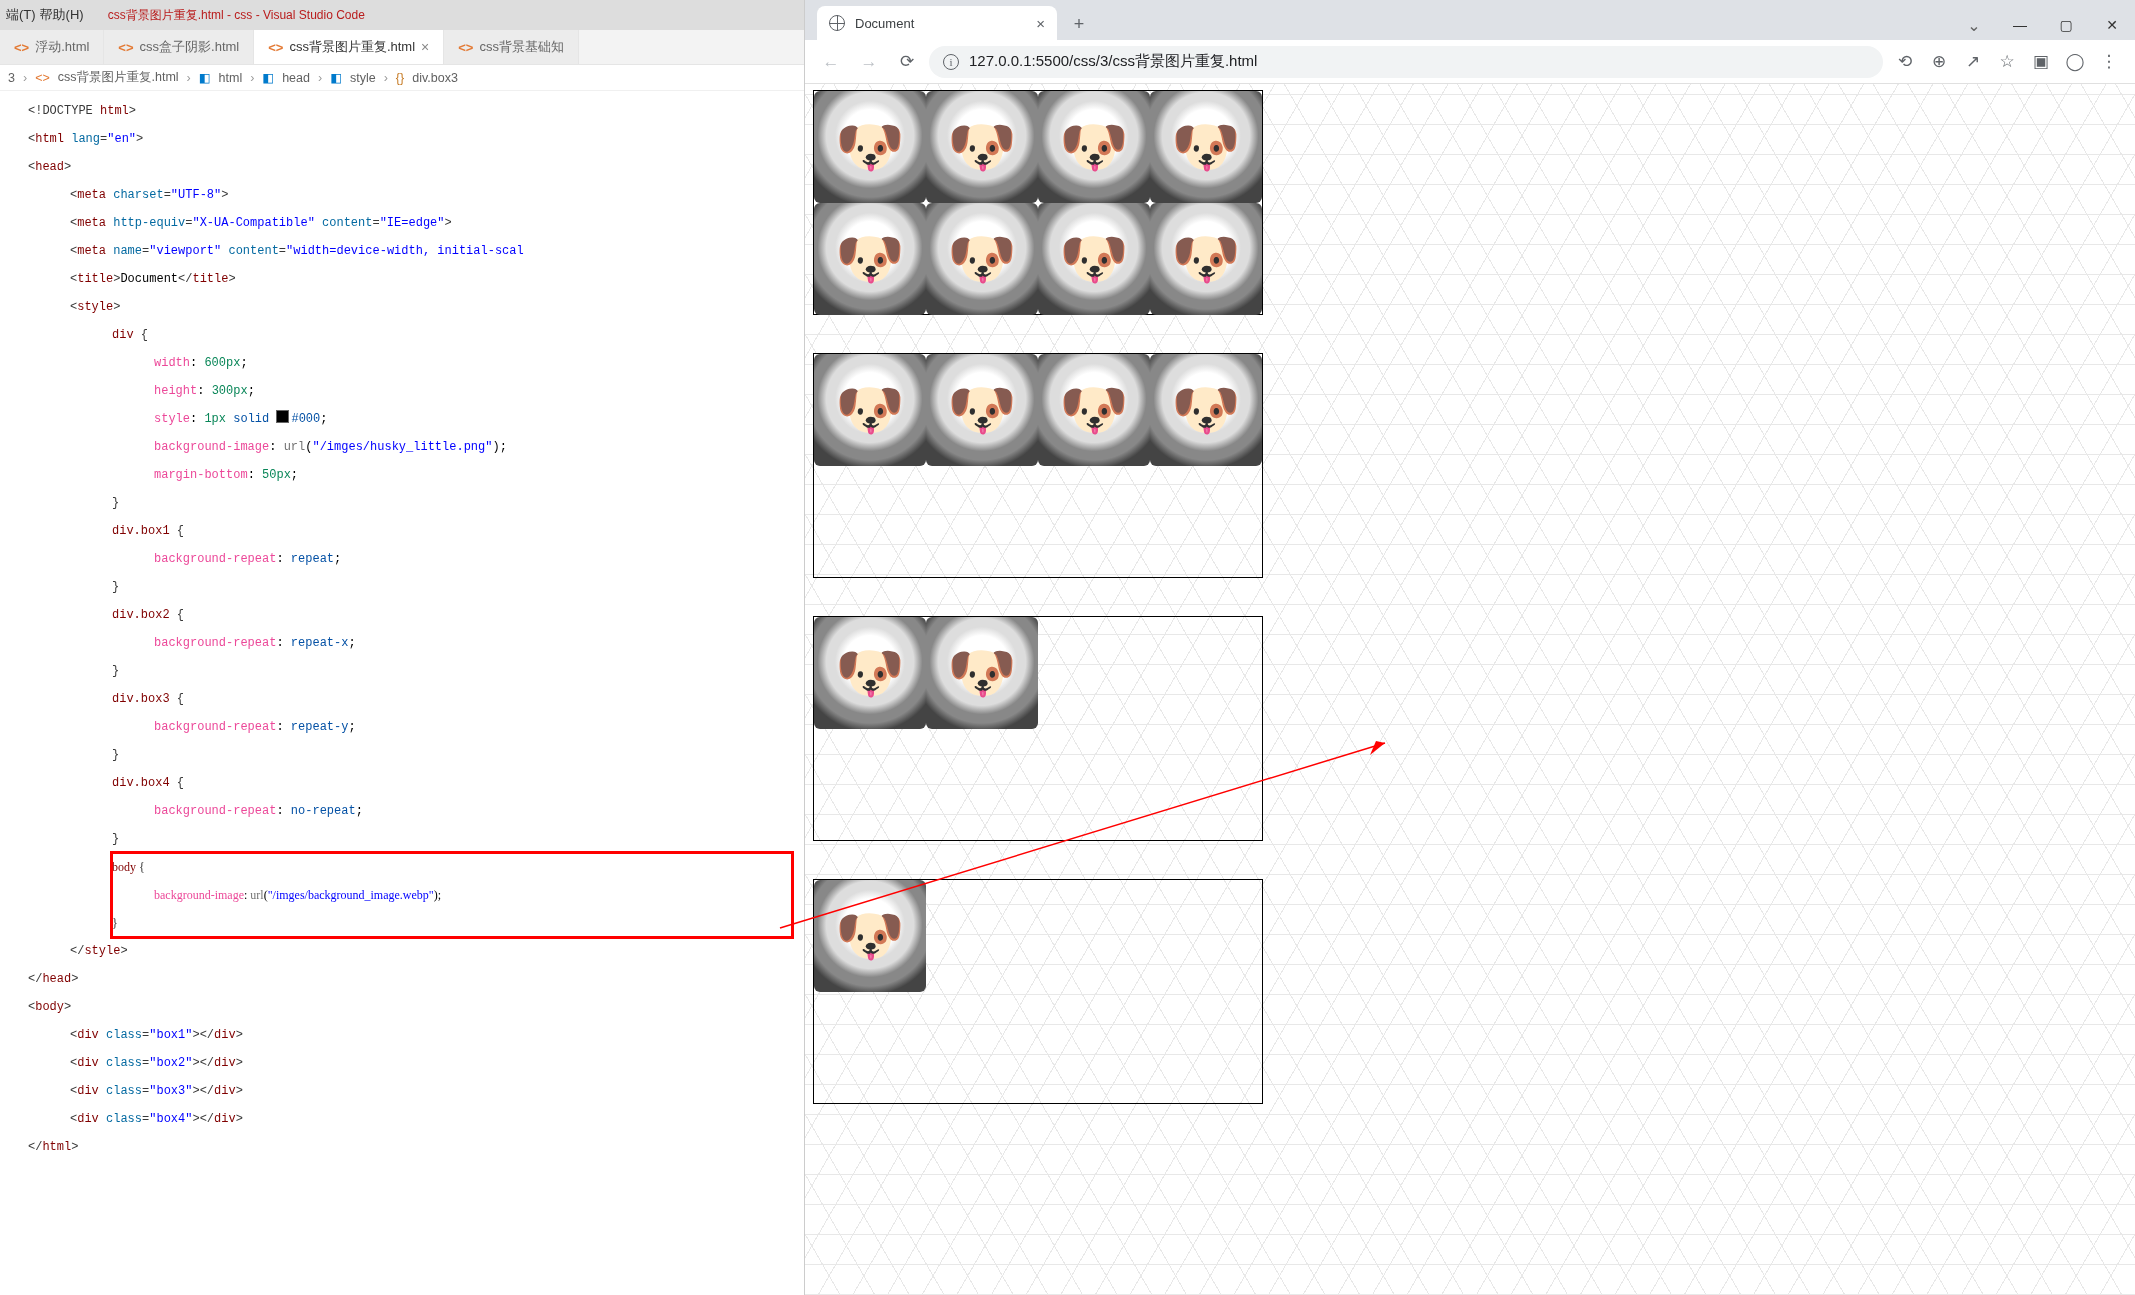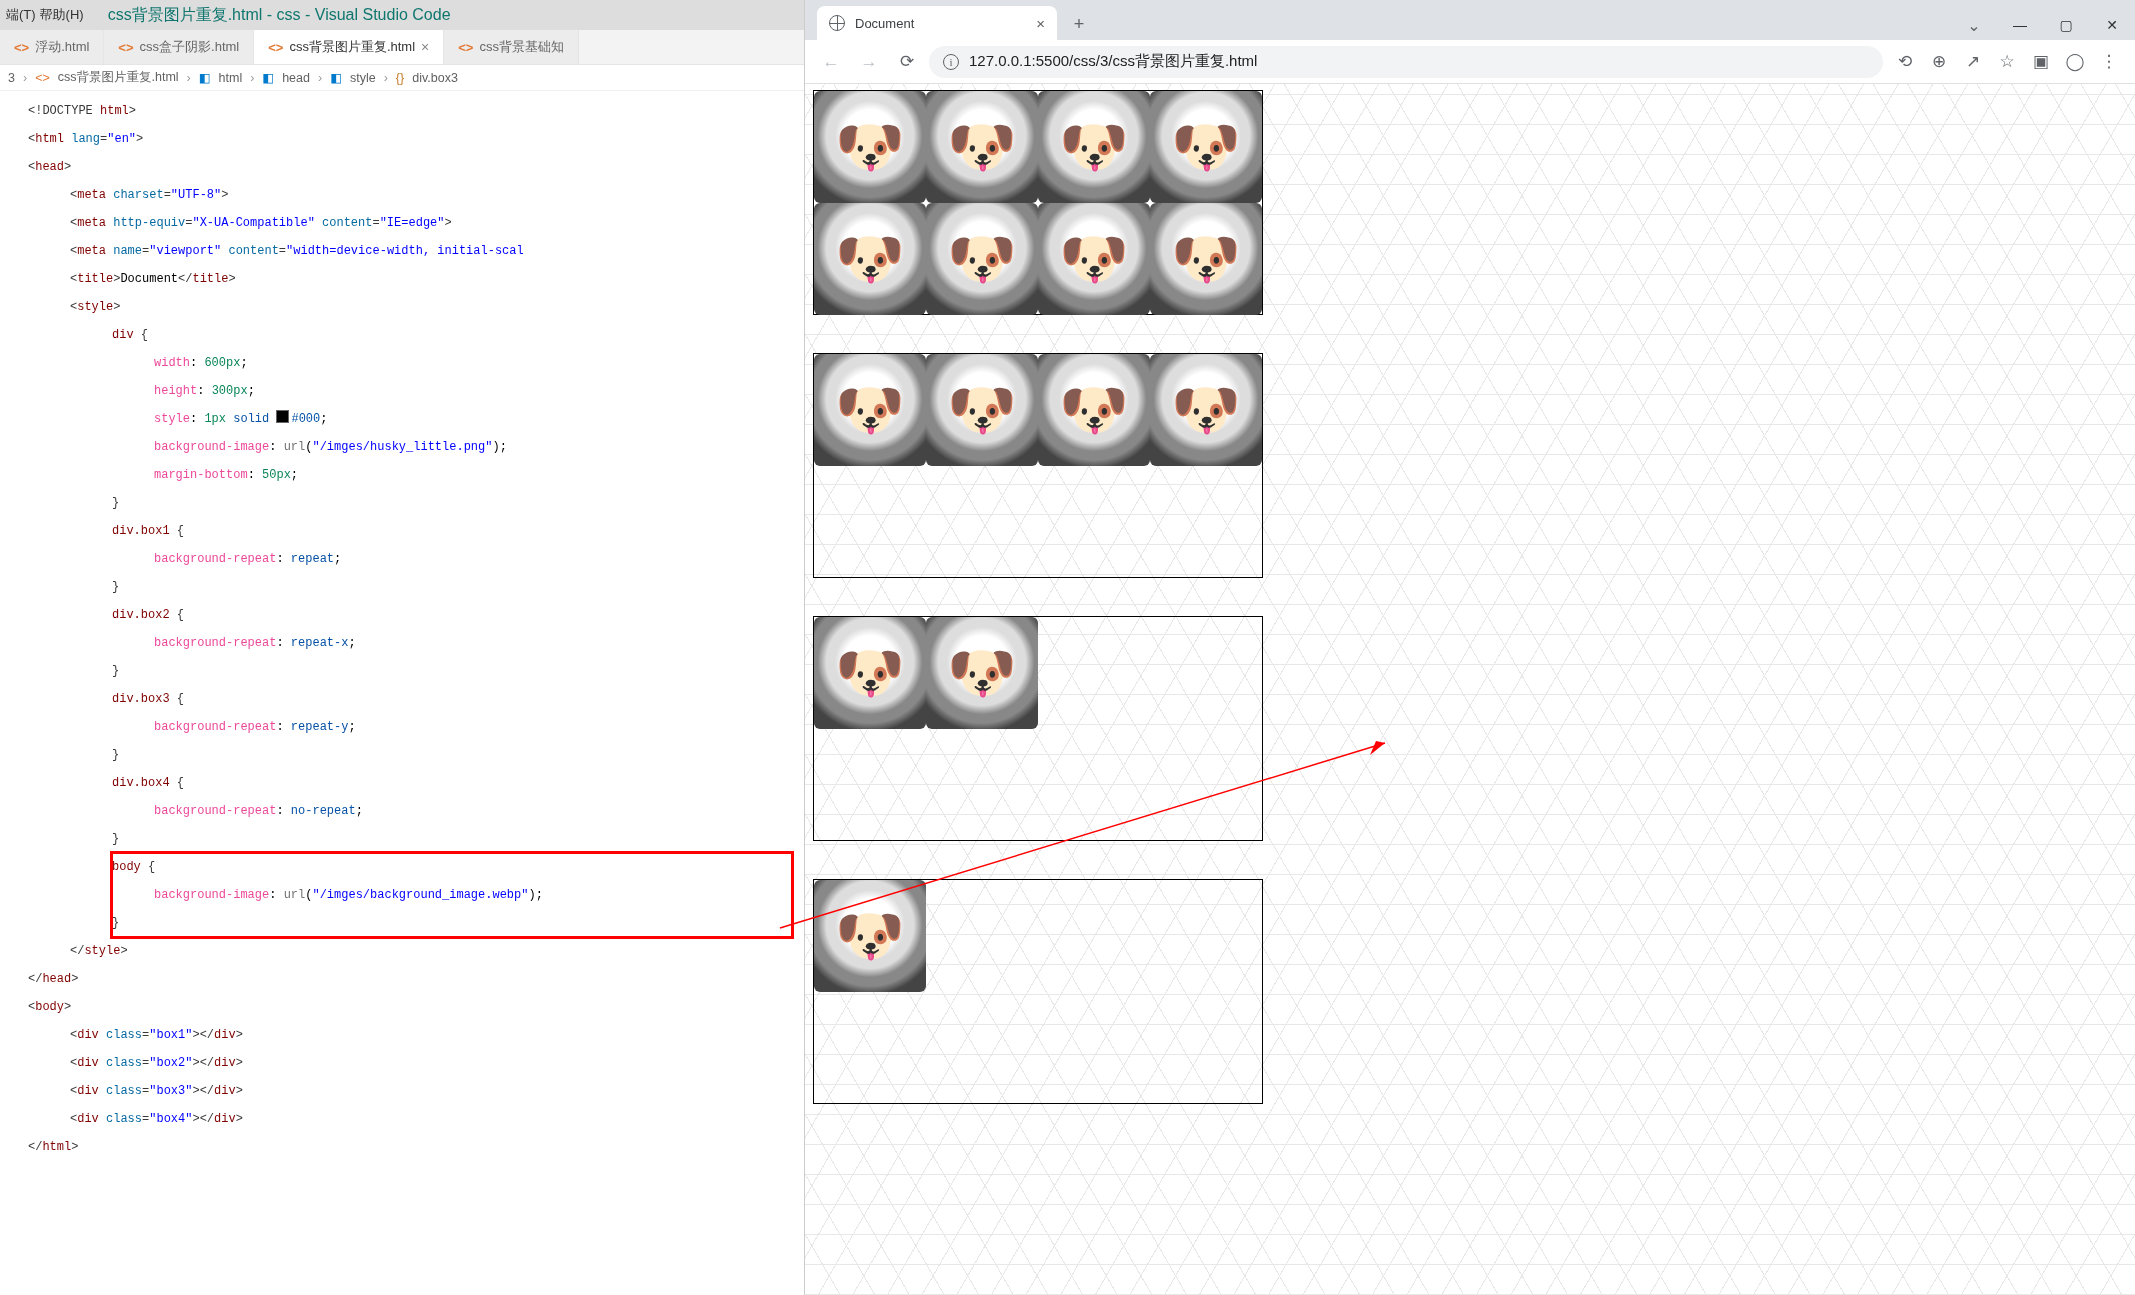--- a/index.html
+++ b/index.html
@@ -1,21 +1,21 @@
 <!DOCTYPE html>
 <html><head>
 <meta charset="utf-8">
 <style>
 * { box-sizing: border-box; margin: 0; padding: 0; }
 body { font-family: "Segoe UI", "Microsoft YaHei", sans-serif; font-size: 13px; background: #fff; overflow: hidden; width: 2135px; height: 1295px; position: relative; }
 
 
 .vscode { position: absolute; left: 0; top: 0; width: 805px; height: 1295px; background: #fff; border-right: 1px solid #ccc; }
 .vsc-menubar { height: 30px; display: flex; align-items: center; padding: 0 6px; background: #ddd; color: #333; gap: 4px; font-size: 13px;}
-.vsc-menubar span.title { margin-left: 20px; color: #0f766e; font-size: 16px; }
+.vsc-menubar span.title { margin-left: 20px; color: #b91c1c; font-size: 12px; }
 .vsc-tabs { height: 35px; display: flex; background: #f3f3f3; border-bottom: 1px solid #e5e5e5; }
 .vsc-tab { display:flex; align-items:center; gap:6px; padding:0 14px; border-right:1px solid #e5e5e5; background:#ececec; color:#666; font-size:13px; white-space:nowrap; }
 .vsc-tab.active { background:#fff; color:#333; }
 .vsc-tab .f-icon { color:#e37933; font-weight: bold;}
 .vsc-tab .close { color:#888; font-size:14px; }
 .vsc-breadcrumb { height:26px; display:flex; align-items:center; gap:8px; padding:0 8px; color:#616161; font-size:12.5px; background:#fff; border-bottom:1px solid #f0f0f0; }
 .vsc-breadcrumb .sep { color:#999; }
 .vsc-breadcrumb .cube { color:#007acc; }
 .vsc-breadcrumb .curly { color:#c77d28; }
 .vsc-editor { padding:6px 0 0 28px; font-family: Consolas, "Courier New", monospace; font-size:12px; line-height:28px; color:#000; background:#fff; }
@@ -23,21 +23,21 @@
 .tok-tag { color:#800000; }
 .tok-attr { color:#0369a1; }
 .tok-str { color:#0000ff; }
 .tok-sel { color:#800000; }
 .tok-prop { color:#ec4899; }
 .tok-num { color:#098658; }
 .tok-val { color:#0451a5; }
 .tok-func { color:#737373; }
 .colorbox { display:inline-block; width:13px; height:13px; background:#000; border:1px solid #666; vertical-align:-1px; margin-right:2px;}
 .ind1 { padding-left:42px; } .ind2 { padding-left:84px; } .ind3 { padding-left:126px; }
-.highlight-red { outline:3px solid #ff0000; outline-offset:-1px; }
+.highlight-red { outline:3px solid #ff0000; outline-offset:-1px;font-family:Liberation Serif, serif; }
 
 
 .chrome { position:absolute; left:805px; top:0; right:0; height:1295px; background:#fff; }
 .chrome-titlebar { height:40px; background:#dee1e6; display:flex; align-items:flex-end; }
 .chrome-tabstrip { display:flex; align-items:flex-end; padding-left:12px; flex:1;}
 .chrome-tab { background:#fff; height:34px; border-radius:8px 8px 0 0; display:flex; align-items:center; gap:10px; padding:0 12px; min-width:240px; font-size:13px; color:#3c4043; }
 .chrome-tab .globe { width:16px; height:16px; border:1.5px solid #5f6368; border-radius:50%; position:relative;}
 .chrome-tab .globe::before{content:"";position:absolute;left:7px;top:-1px;bottom:-1px;width:1px;background:#5f6368;}
 .chrome-tab .globe::after{content:"";position:absolute;top:7px;left:-1px;right:-1px;height:1px;background:#5f6368;}
 .chrome-tab .x { color:#5f6368; font-size:15px; margin-left:auto; }

